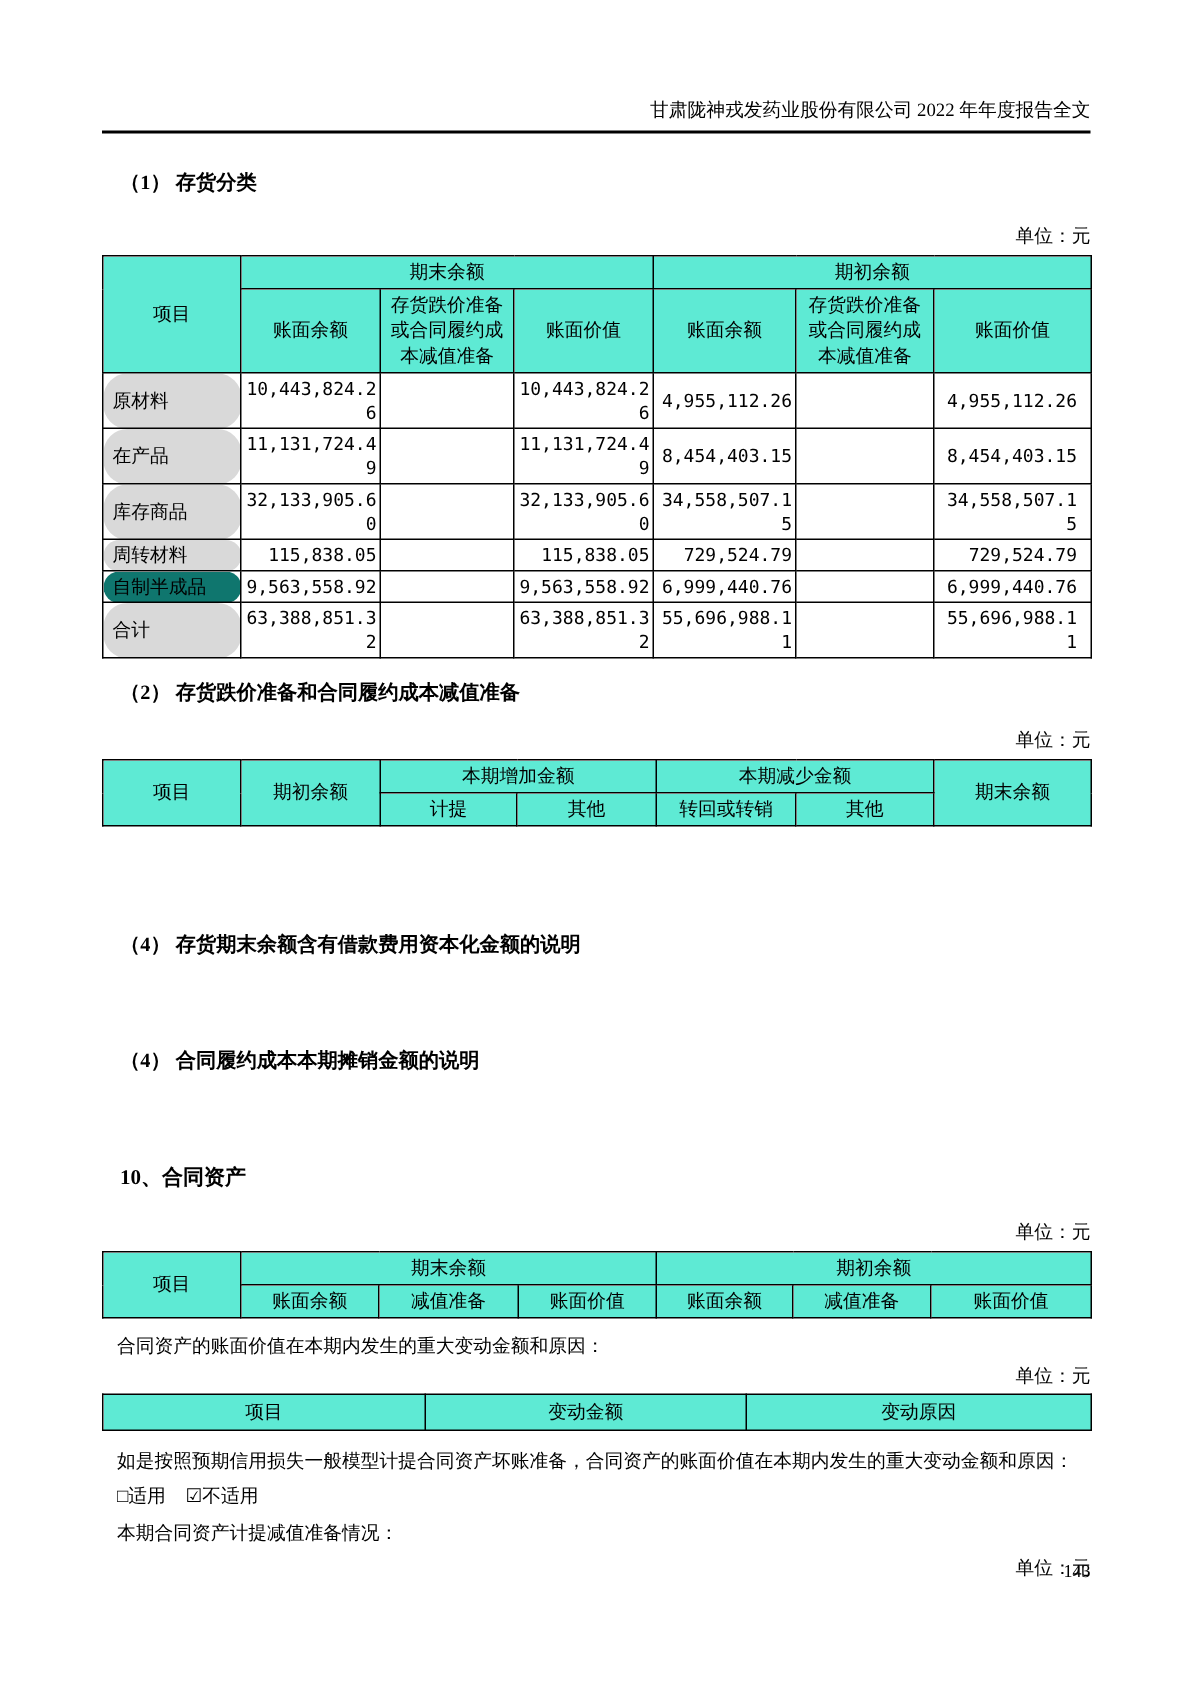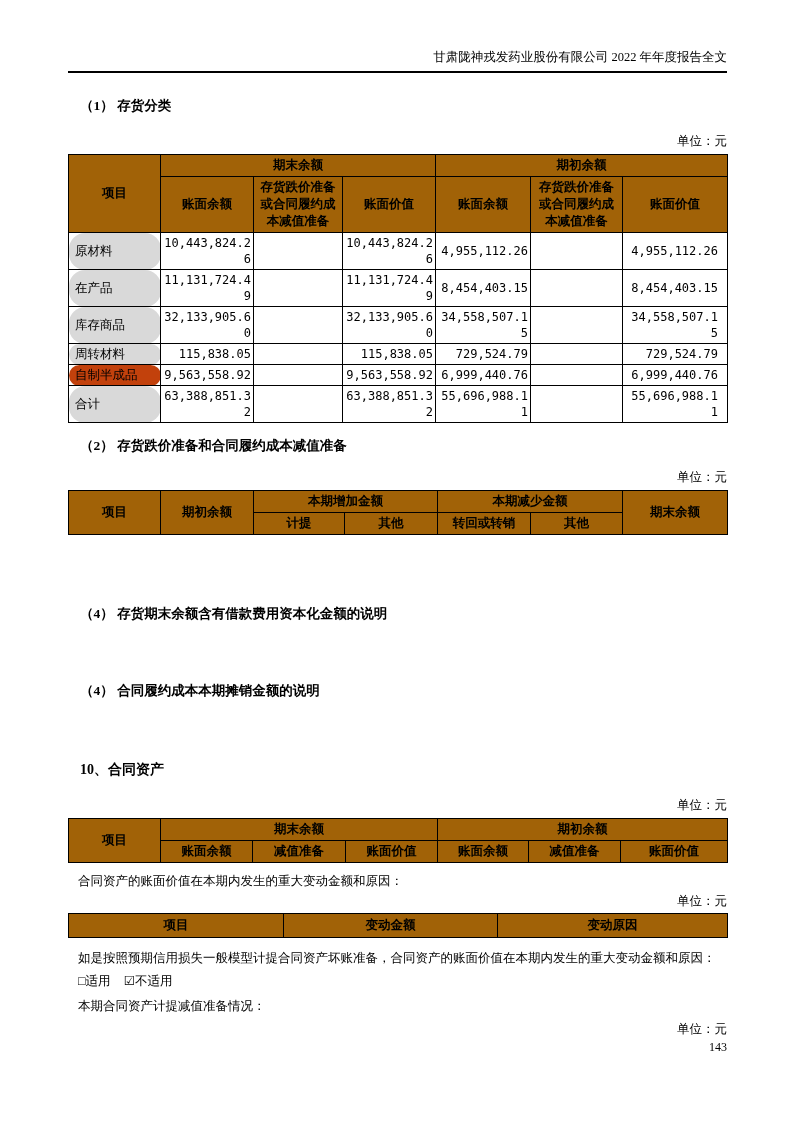--- a/index.html
+++ b/index.html
@@ -6,21 +6,21 @@
   html, body { margin: 0; padding: 0; background: #ffffff; }
   .page {
     position: relative;
     width: 793px;
     height: 1122px;
     background: #ffffff;
     color: #000000;
     font-family: "Liberation Serif", "DejaVu Serif", serif;
     overflow: hidden;
   }
-  .content { padding: 0 66px 0 68px; }
+  .content { padding: 16px 66px 0 68px; }
 
   .doc-header {
     padding-top: 50px;
     padding-bottom: 6px;
     text-align: right;
     font-size: 12.5px;
     line-height: 15px;
     border-bottom: 2px solid #000;
   }
 
@@ -54,35 +54,34 @@
   }
   table.change-tbl { margin-top: 4px; }
   th, td {
     border: 1px solid #000;
     font-weight: normal;
     font-size: 12.5px;
     vertical-align: middle;
     overflow: hidden;
   }
   th {
-    background: #a16207;
+    background: #5eead4;
     text-align: center;
     padding: 2px 3px;
     line-height: 17px;
-    font-weight: bold;
   }
   table.change-tbl th { padding: 3px 3px; }
   td.item {
     background: #d9d9d9;
     text-align: left;
     padding: 2px 6px;
     line-height: 16px;
     border-radius: 16px;
   }
-  td.item.plain { background: #c2410c; }
+  td.item.plain { background: #0f766e; }
   td.num {
     font-family: "DejaVu Sans Mono", "Liberation Mono", monospace;
     font-size: 12px;
     text-align: right;
     word-break: break-all;
     padding: 2px 2px;
     line-height: 16px;
   }
   td.num.last { padding-right: 9px; padding-left: 3px; }
 

